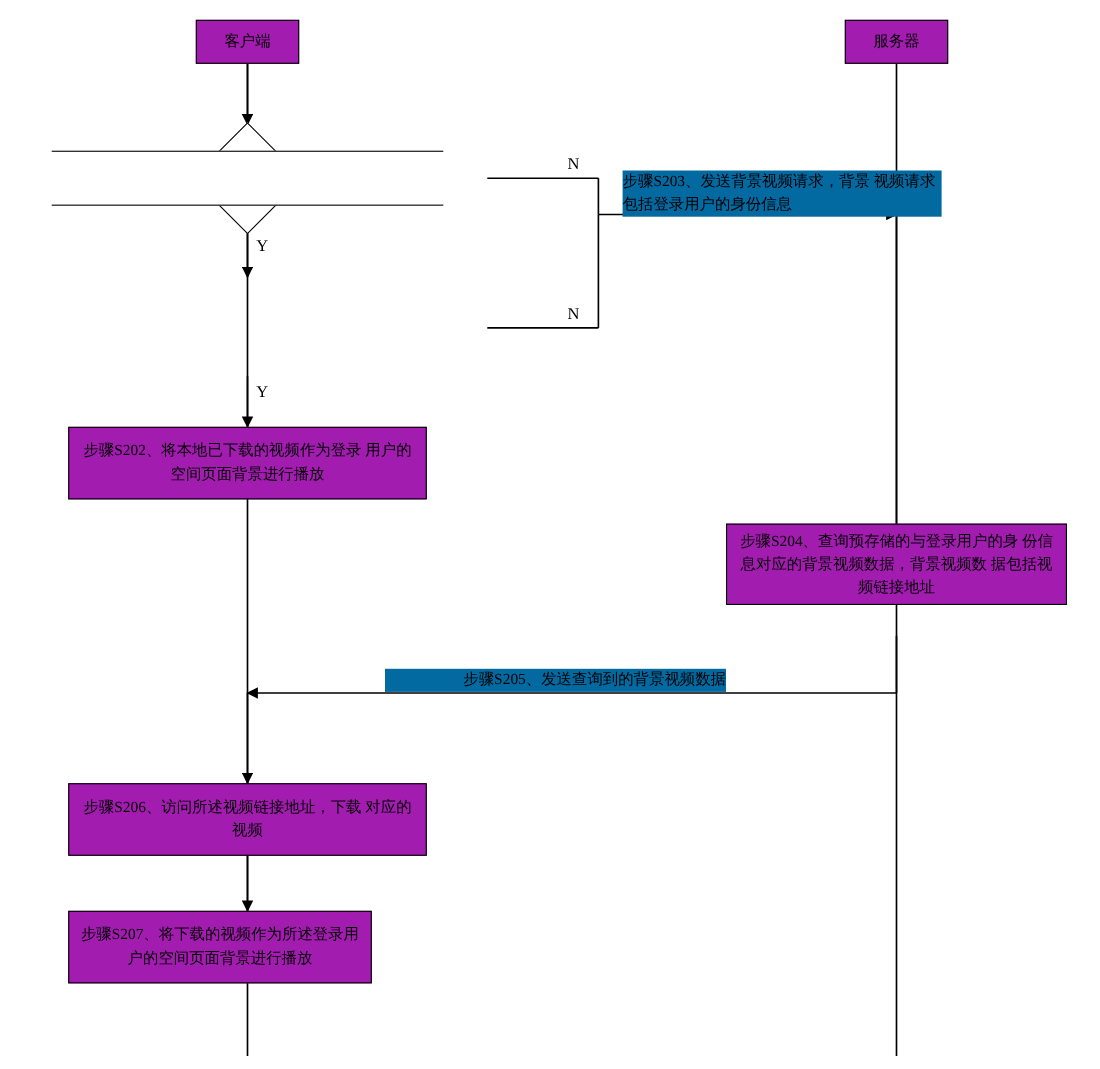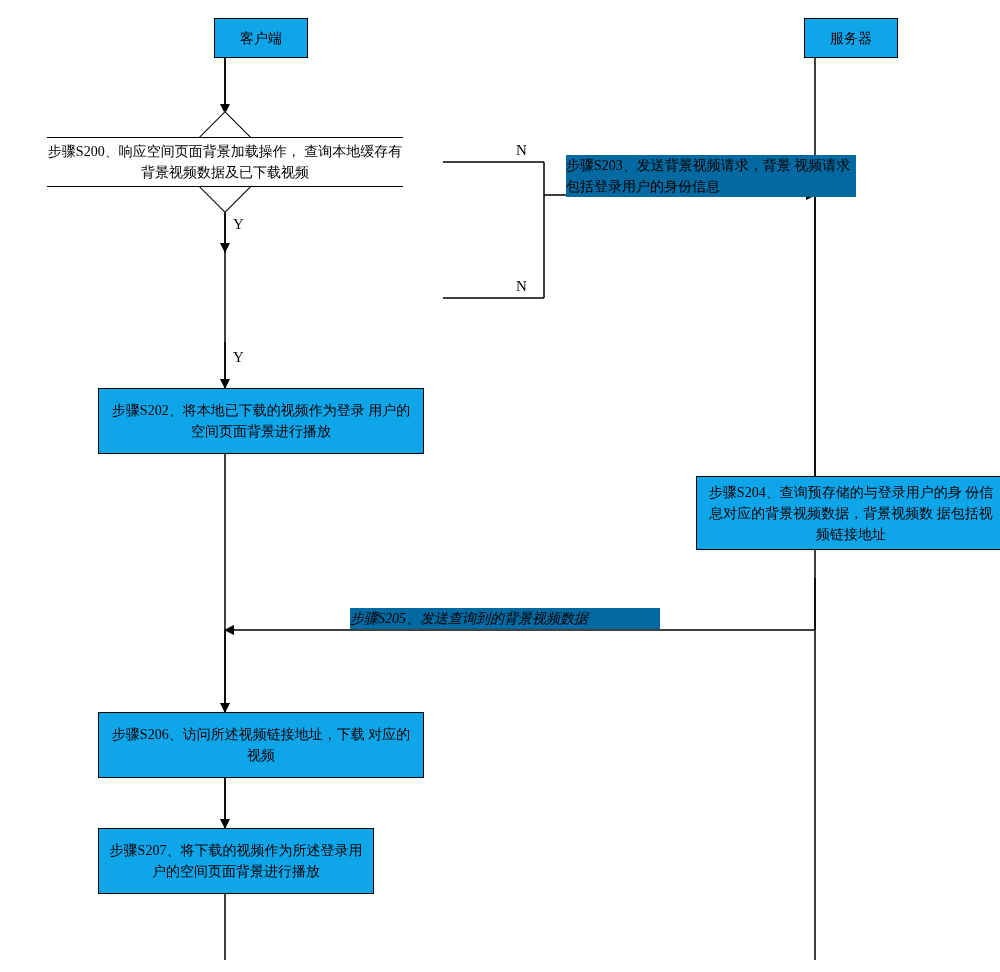--- a/index.html
+++ b/index.html
@@ -11,37 +11,36 @@
     color: #000;
   }
   .canvas {
     position: relative;
     width: 1000px;
     height: 972px;
   }
   .box {
     position: absolute;
     border: 1.5px solid #000;
-    background: #0ea5e9;
+    background: #a21caf;
     display: flex;
     align-items: center;
     justify-content: center;
     text-align: center;
     line-height: 1.5;
     padding: 6px 8px;
     box-sizing: border-box;
-    margin-left: 36px;
   }
   .label {
     position: absolute;
     background: #0369a1;
     text-align: left;
     line-height: 1.5;
   }
-  .label.center { text-align: left; font-style: italic; }
+  .label.center { text-align: right; }
   .diamond-wrap {
     position: absolute;
   }
   .diamond-shape {
     position: absolute;
     left: 50%;
     top: 50%;
     border: 1.5px solid #000;
     background: #fff;
     transform: translate(-50%, -50%) rotate(45deg);
@@ -117,22 +116,20 @@
     <line x1="225" y1="778" x2="225" y2="828" stroke="#000" stroke-width="1.5" marker-end="url(#arrow)"></line>
   </svg>
 
   <div class="box" style="left:178px; top:18px; width:94px; height:40px;">客户端</div>
 
   <div class="box" style="left:768px; top:18px; width:94px; height:40px;">服务器</div>
 
   <div class="diamond-wrap" style="left:7px; top:113px; width:436px; height:98px;">
     <div class="diamond-shape" style="width:72px; height:72px;"></div>
     <div class="diamond-mask" style="left:40px; top:24px; width:356px; height:50px;"></div>
-    <div class="diamond-text">步骤S200、响应空间页面背景加载操作，
-查询本地缓存有背景视频数据及已下载视频</div>
   </div>
   <div class="yn" style="left:233px; top:216px;">Y</div>
   <div class="yn" style="left:516px; top:142px;">N</div>
 
   <div class="yn" style="left:233px; top:349px;">Y</div>
   <div class="yn" style="left:516px; top:278px;">N</div>
 
   <div class="box" style="left:62px; top:388px; width:326px; height:66px;">步骤S202、将本地已下载的视频作为登录
 用户的空间页面背景进行播放</div>
 

